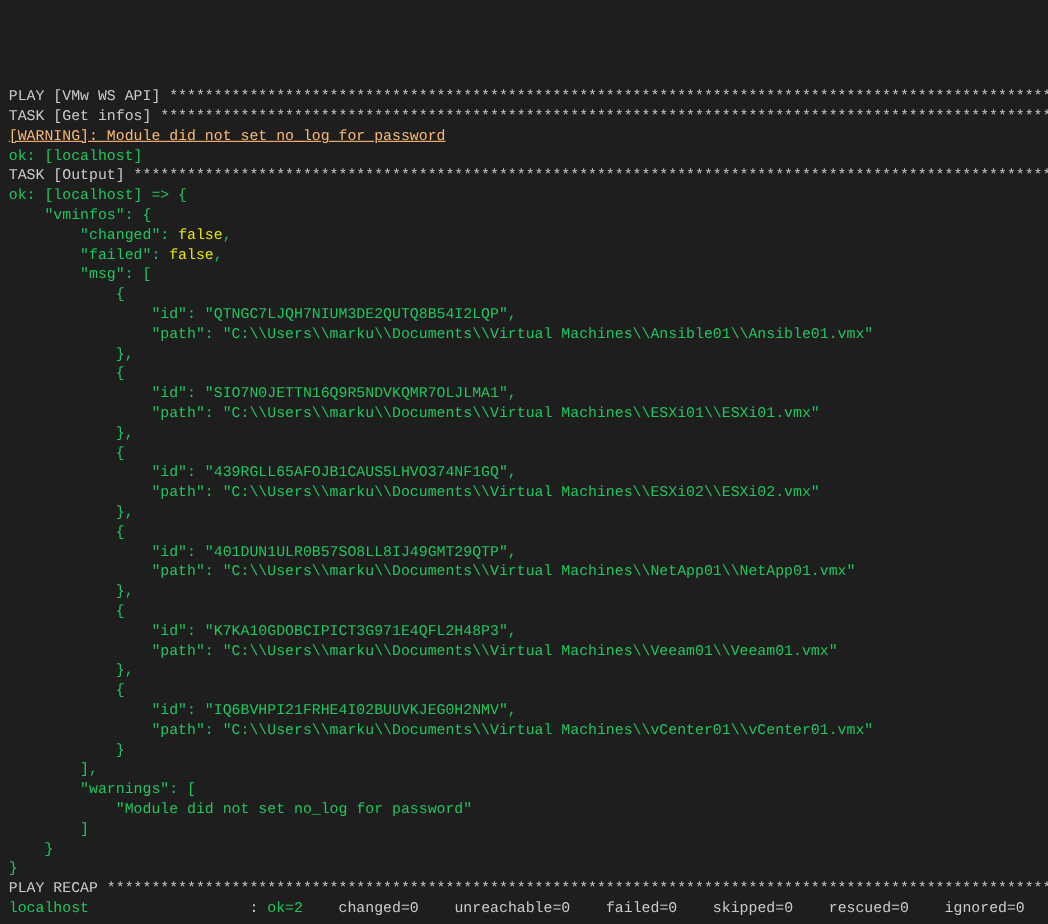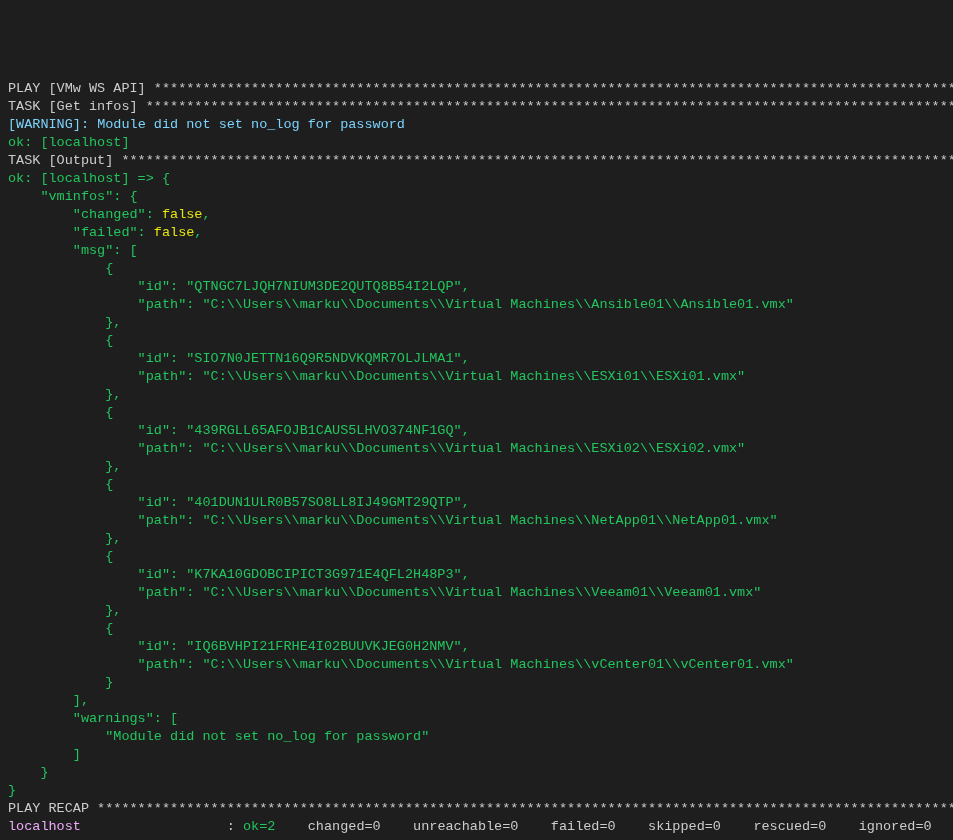--- a/index.html
+++ b/index.html
@@ -8,22 +8,22 @@
     font-family: "Consolas", "Courier New", monospace;
     font-size: 13.5px;
     line-height: 18px;
     margin: 0;
     padding: 8px;
     white-space: pre;
     overflow-x: hidden;
   }
   .white { color: #cccccc; }
   .green { color: #22c55e; }
-  .cyan  { color: #f0abfc; }
-  .magenta { color: #7dd3fc; }
+  .cyan  { color: #22c55e; }
+  .magenta { color: #fdba74; text-decoration: underline; }
   .yellow { color: #e5e510; text-align: center; }
   .line { display: block; }
 </style>
 </head>
 <body>
 
 
 
 <div id="term"><span class="line"><span class="white">PLAY [VMw WS API] **********************************************************************************************************************</span></span><span class="line"><span class="white"></span></span><span class="line"><span class="white">TASK [Get infos] ***********************************************************************************************************************</span></span><span class="line"><span class="magenta">[WARNING]</span><span class="magenta">: </span><span class="magenta">Module did not set no_log for password</span></span><span class="line"><span class="white"></span></span><span class="line"><span class="green">ok: [localhost]</span></span><span class="line"><span class="white"></span></span><span class="line"><span class="white">TASK [Output] **************************************************************************************************************************</span></span><span class="line"><span class="green">ok: [localhost] =&gt; {</span></span><span class="line"><span class="green">    "vminfos": {</span></span><span class="line"><span class="green">        "changed": </span><span class="yellow">false</span><span class="green">,</span></span><span class="line"><span class="green">        "failed": </span><span class="yellow">false</span><span class="green">,</span></span><span class="line"><span class="green">        "msg": [</span></span><span class="line"><span class="green">            {</span></span><span class="line"><span class="green">                "id": "QTNGC7LJQH7NIUM3DE2QUTQ8B54I2LQP",</span></span><span class="line"><span class="green">                "path": "C:\\Users\\marku\\Documents\\Virtual Machines\\Ansible01\\Ansible01.vmx"</span></span><span class="line"><span class="green">            },</span></span><span class="line"><span class="green">            {</span></span><span class="line"><span class="green">                "id": "SIO7N0JETTN16Q9R5NDVKQMR7OLJLMA1",</span></span><span class="line"><span class="green">                "path": "C:\\Users\\marku\\Documents\\Virtual Machines\\ESXi01\\ESXi01.vmx"</span></span><span class="line"><span class="green">            },</span></span><span class="line"><span class="green">            {</span></span><span class="line"><span class="green">                "id": "439RGLL65AFOJB1CAUS5LHVO374NF1GQ",</span></span><span class="line"><span class="green">                "path": "C:\\Users\\marku\\Documents\\Virtual Machines\\ESXi02\\ESXi02.vmx"</span></span><span class="line"><span class="green">            },</span></span><span class="line"><span class="green">            {</span></span><span class="line"><span class="green">                "id": "401DUN1ULR0B57SO8LL8IJ49GMT29QTP",</span></span><span class="line"><span class="green">                "path": "C:\\Users\\marku\\Documents\\Virtual Machines\\NetApp01\\NetApp01.vmx"</span></span><span class="line"><span class="green">            },</span></span><span class="line"><span class="green">            {</span></span><span class="line"><span class="green">                "id": "K7KA10GDOBCIPICT3G971E4QFL2H48P3",</span></span><span class="line"><span class="green">                "path": "C:\\Users\\marku\\Documents\\Virtual Machines\\Veeam01\\Veeam01.vmx"</span></span><span class="line"><span class="green">            },</span></span><span class="line"><span class="green">            {</span></span><span class="line"><span class="green">                "id": "IQ6BVHPI21FRHE4I02BUUVKJEG0H2NMV",</span></span><span class="line"><span class="green">                "path": "C:\\Users\\marku\\Documents\\Virtual Machines\\vCenter01\\vCenter01.vmx"</span></span><span class="line"><span class="green">            }</span></span><span class="line"><span class="green">        ],</span></span><span class="line"><span class="green">        "warnings": [</span></span><span class="line"><span class="green">            "Module did not set no_log for password"</span></span><span class="line"><span class="green">        ]</span></span><span class="line"><span class="green">    }</span></span><span class="line"><span class="green">}</span></span><span class="line"><span class="white"></span></span><span class="line"><span class="white">PLAY RECAP *****************************************************************************************************************************</span></span><span class="line"><span class="cyan">localhost                  </span><span class="white">: </span><span class="green">ok=2   </span><span class="white"> changed=0   </span><span class="white"> unreachable=0   </span><span class="white"> failed=0   </span><span class="white"> skipped=0   </span><span class="white"> rescued=0   </span><span class="white"> ignored=0</span></span></div>
 

